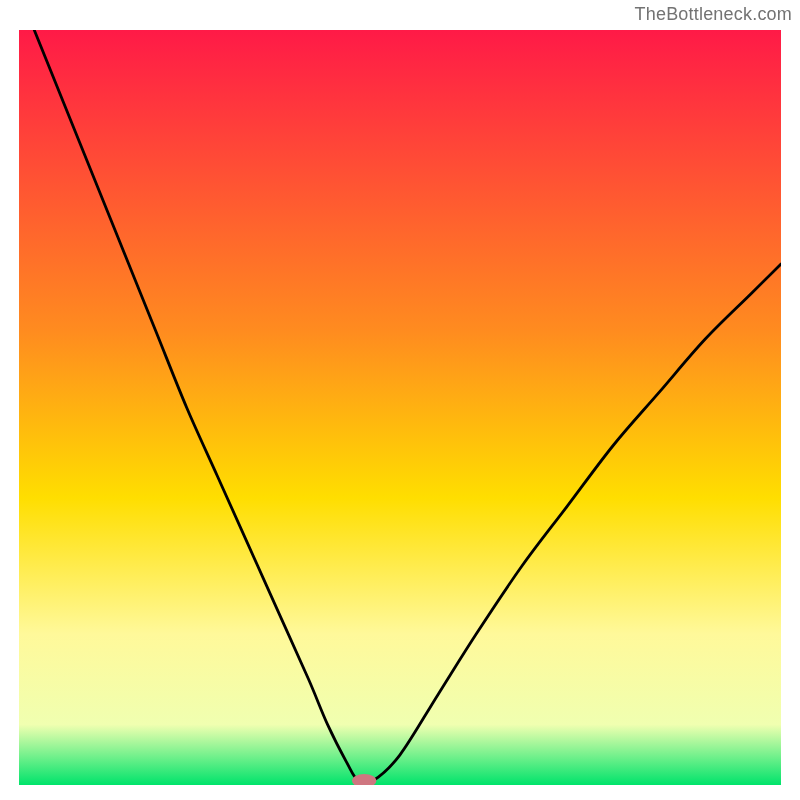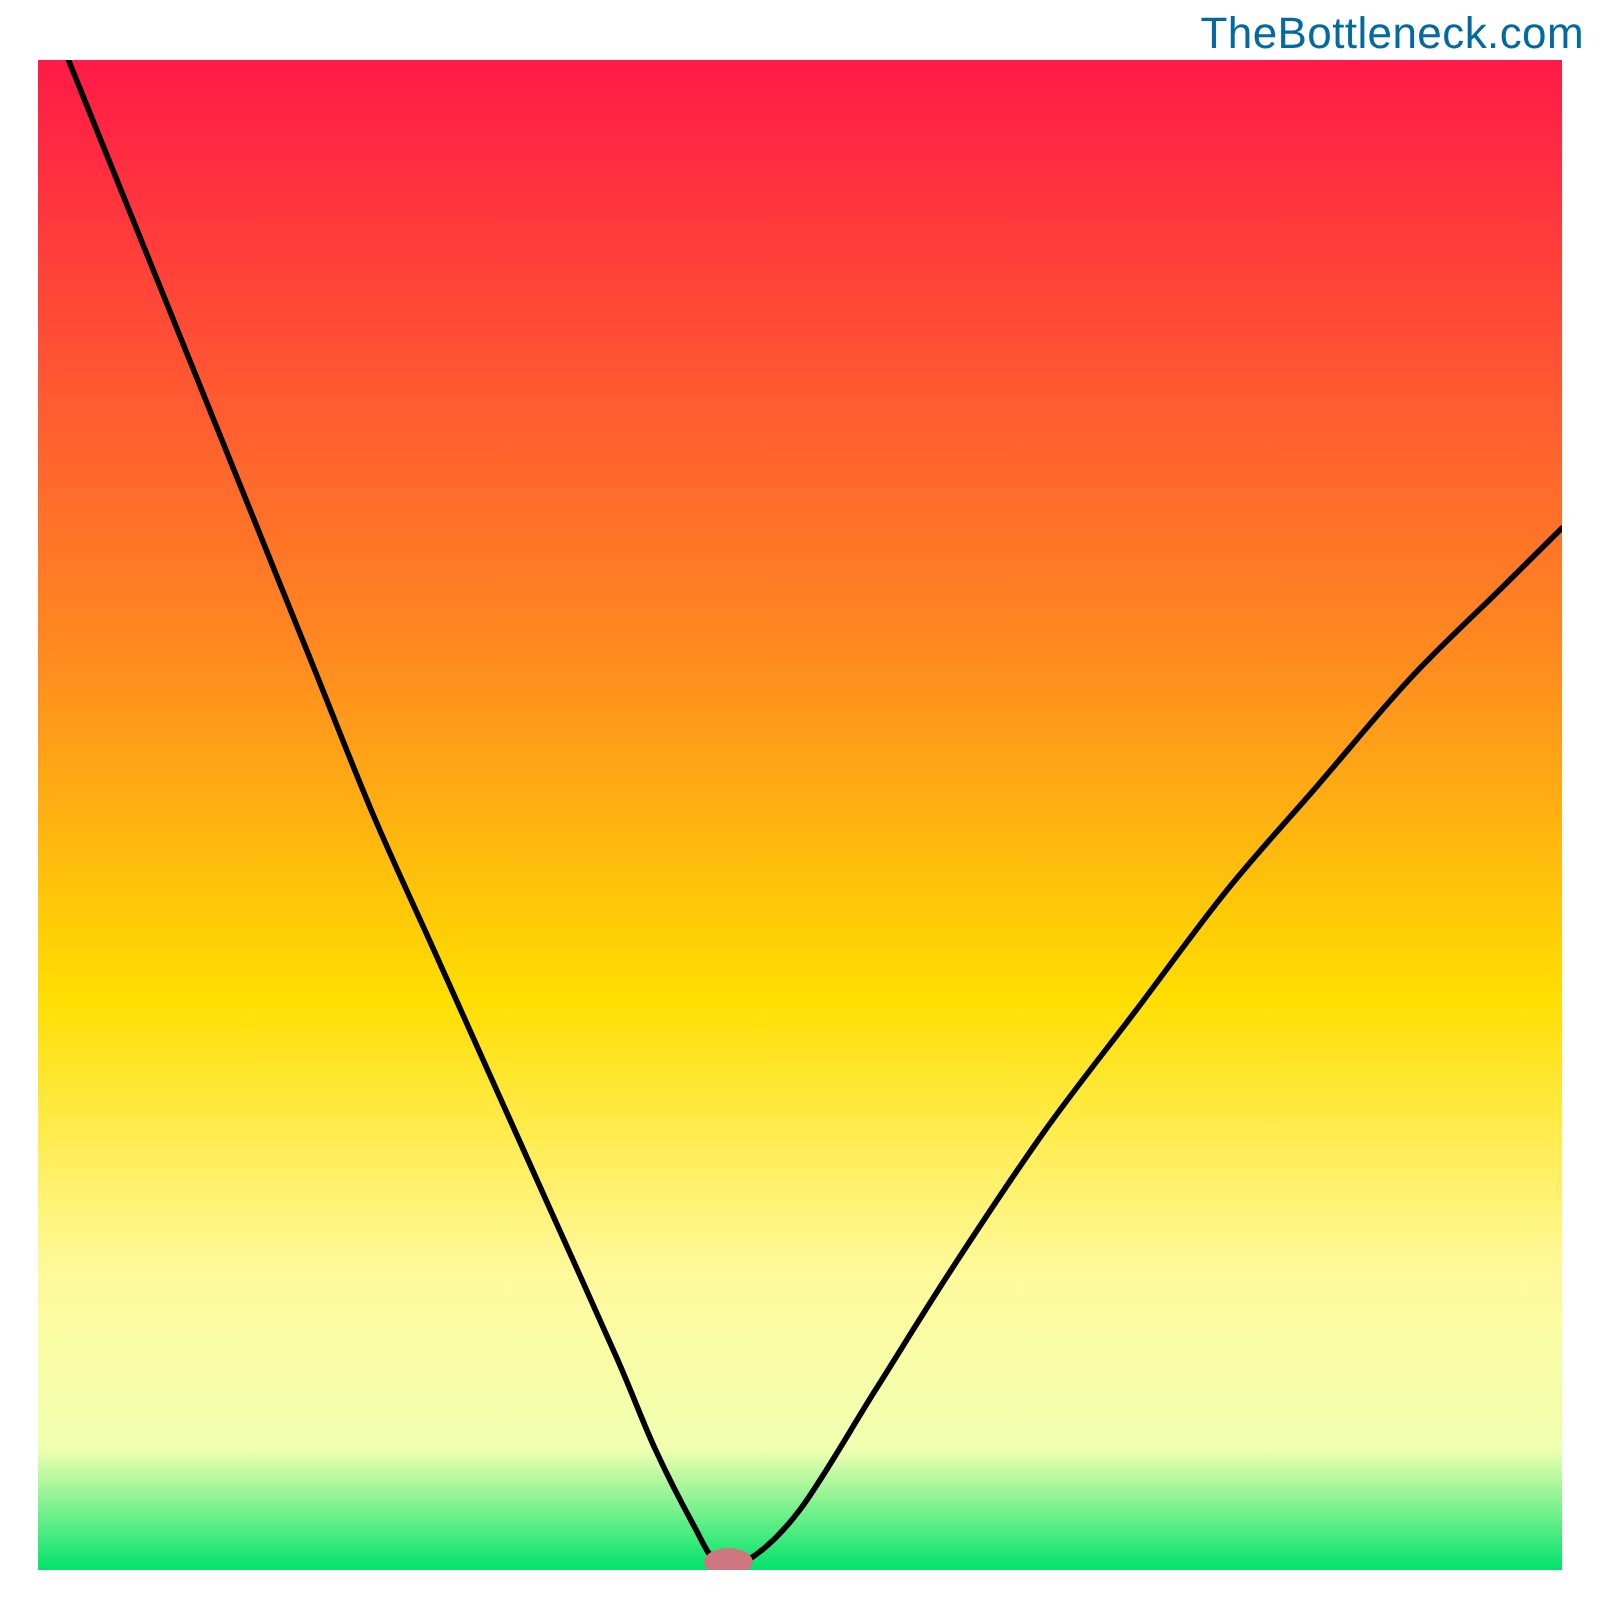--- a/index.html
+++ b/index.html
@@ -10,22 +10,22 @@
   .container {
     width: 800px;
     height: 800px;
     position: relative;
   }
   .watermark {
     position: absolute;
     top: 4px;
     right: 8px;
     font-family: Arial, Helvetica, sans-serif;
-    font-size: 22px;
-    color: #0369a1;
+    font-size: 18px;
+    color: #737373;
     letter-spacing: 0.2px;
     z-index: 10;
   }
   .plot-area {
     position: absolute;
     left: 19px;
     top: 30px;
     width: 762px;
     height: 755px;
   }

